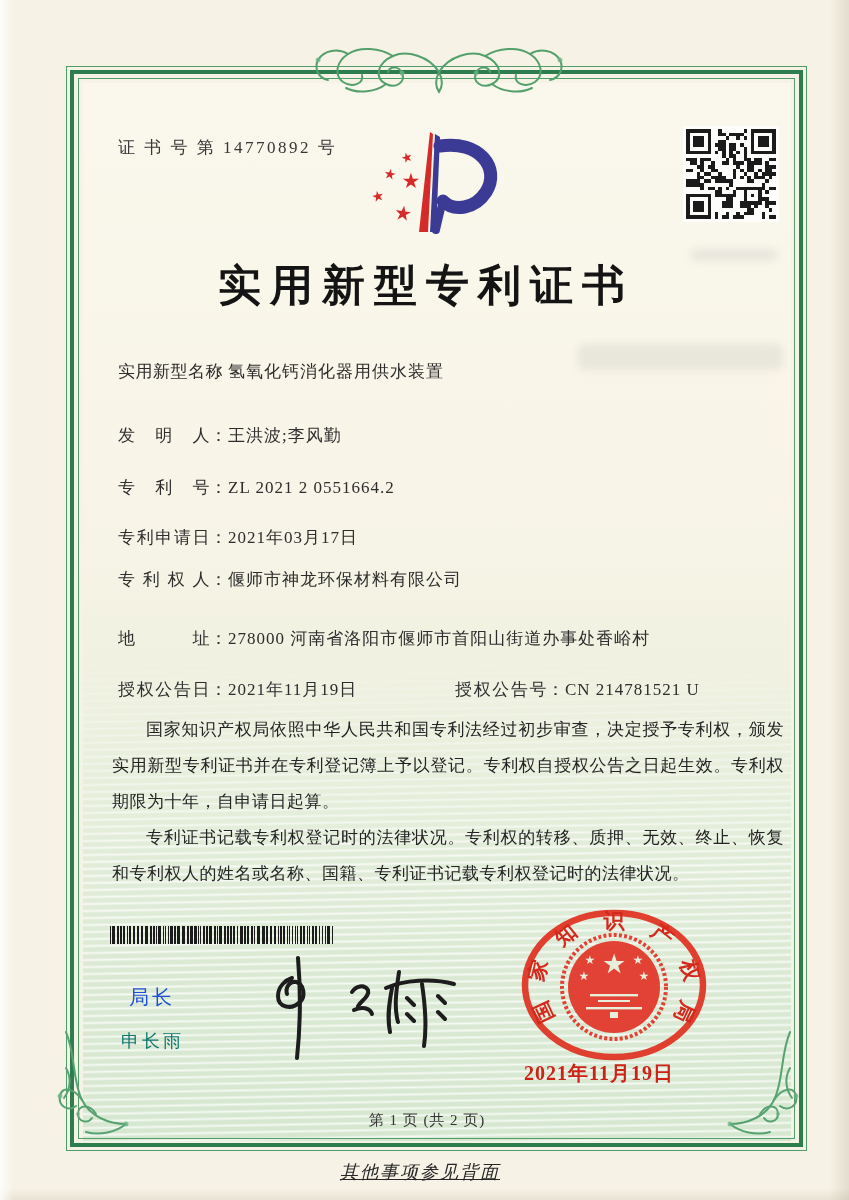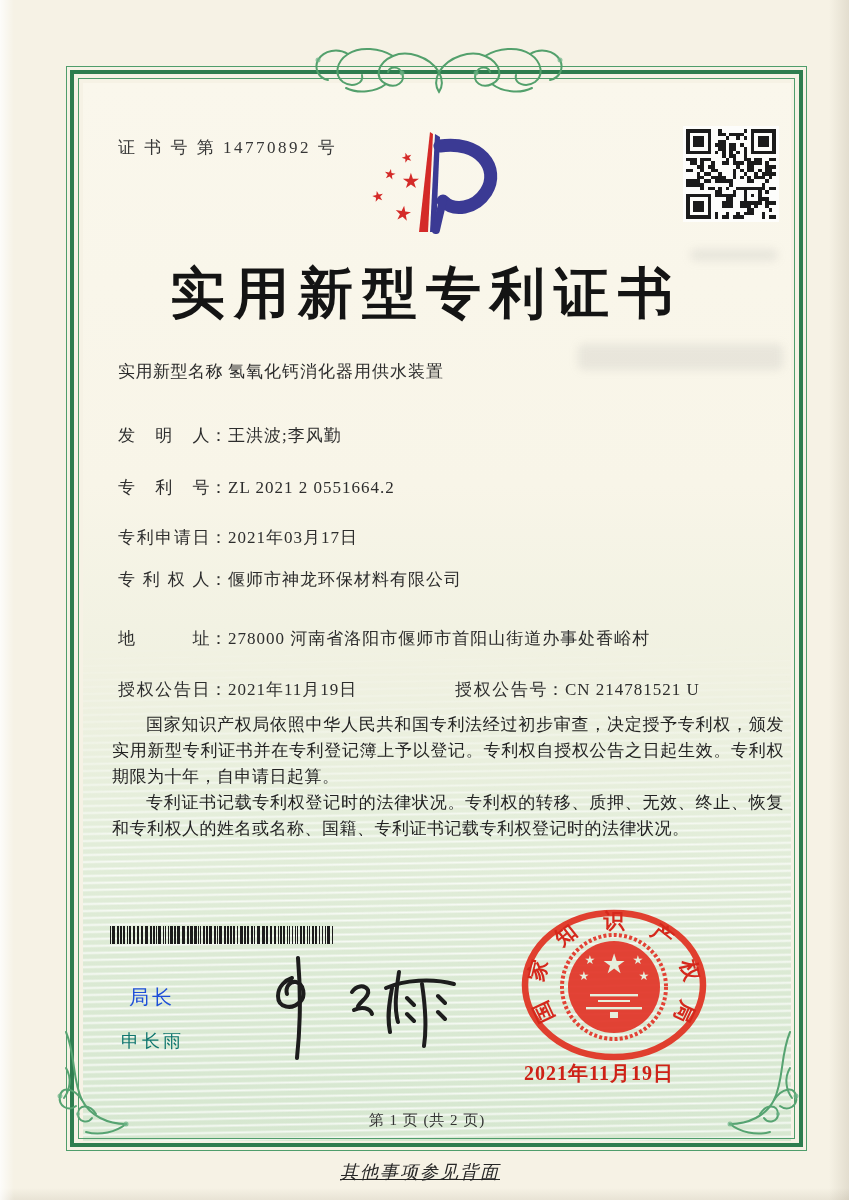--- a/index.html
+++ b/index.html
@@ -29,30 +29,30 @@
   .fr1{ left:66px; top:66px; width:741px; height:1085px; border:1.5px solid #4f9d6b; }
   .fr2{ left:70px; top:70px; width:733px; height:1077px; border:4px solid #2e7d4f; }
   .fr3{ left:78px; top:78px; width:717px; height:1061px; border:1.5px solid #4f9d6b; }
 
   .certno{ position:absolute; left:118px; top:136px; font-size:17px; letter-spacing:2.5px; color:#363636;}
   .logo{ position:absolute; left:355px; top:122px; }
   .qr{ position:absolute; left:683px; top:126px; width:96px; height:96px; background:#fdfdfb; padding:3px;}
   .qr svg{ width:90px; height:90px; fill:#1b1b1b; shape-rendering:crispEdges; display:block;}
 
   .title{ position:absolute; left:120px; width:612px; top:257px; text-align:center;
-    font-size:55px; font-weight:bold; letter-spacing:9px; color:#141414; white-space:nowrap;}
+    font-size:43px; font-weight:bold; letter-spacing:9px; color:#141414; white-space:nowrap;}
 
   .fields{ position:absolute; left:118px; top:352px; width:665px; font-size:17px; color:#2d2d2d;}
   .frow{ position:absolute; left:0; white-space:nowrap; letter-spacing:.5px;}
   .flabel{ display:inline-block; width:92px; text-align:justify; text-align-last:justify; vertical-align:bottom;}
   .fcolon{ display:inline-block; width:14px;}
   .fvalue{ margin-left:4px; letter-spacing:1px;}
   .fgroup2{ position:absolute; left:337px; top:0; white-space:nowrap;}
 
-  .legal{ position:absolute; left:112px; top:712px; width:672px; font-size:17px; line-height:26px;
+  .legal{ position:absolute; left:112px; top:712px; width:672px; font-size:17px; line-height:36px;
     color:#232323; text-align:justify; letter-spacing:.5px;}
   .legal p{ text-indent:2em; }
 
   .barcode{ position:absolute; left:110px; top:926px; width:228px; height:18px;}
   .barcode svg{ width:228px; height:18px; fill:#1c1c1c; shape-rendering:crispEdges; display:block;}
 
   .signer-role{ position:absolute; left:129px; top:984px; font-size:20px; letter-spacing:3px; color:#1d4ed8;}
   .signer-name{ position:absolute; left:121px; top:1021px; font-size:18px; letter-spacing:3px; color:#0f766e;margin-top:8px;}
   .signature{ position:absolute; left:252px; top:952px; }
 

